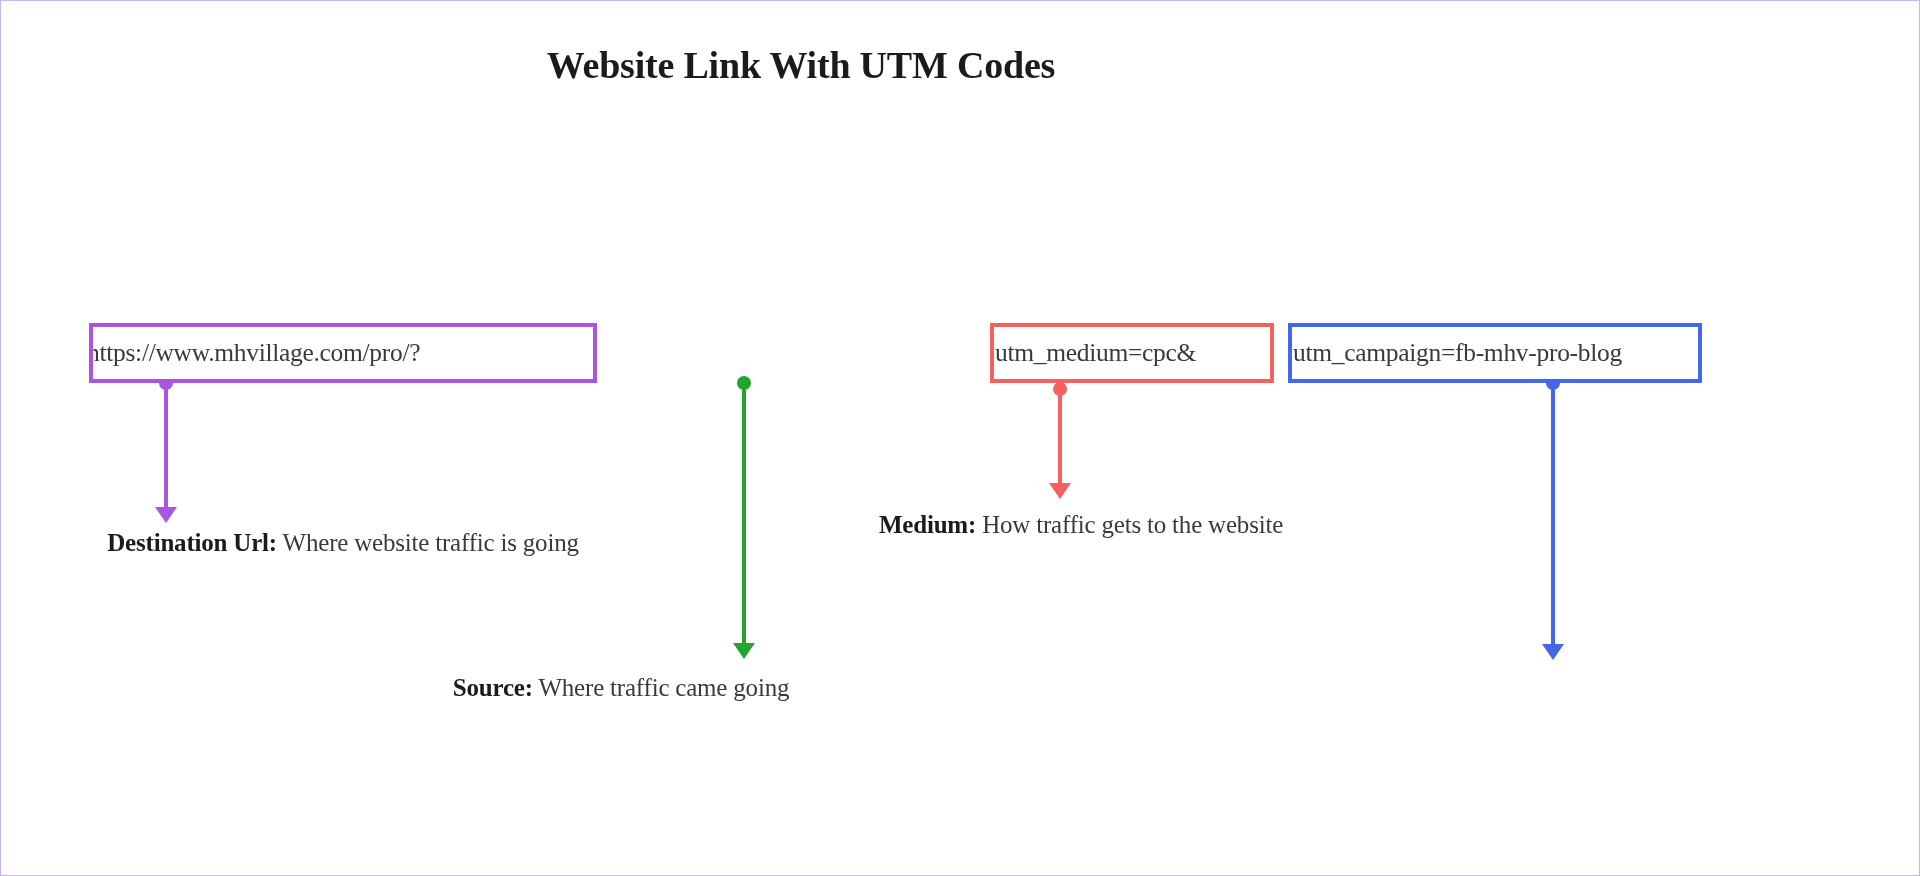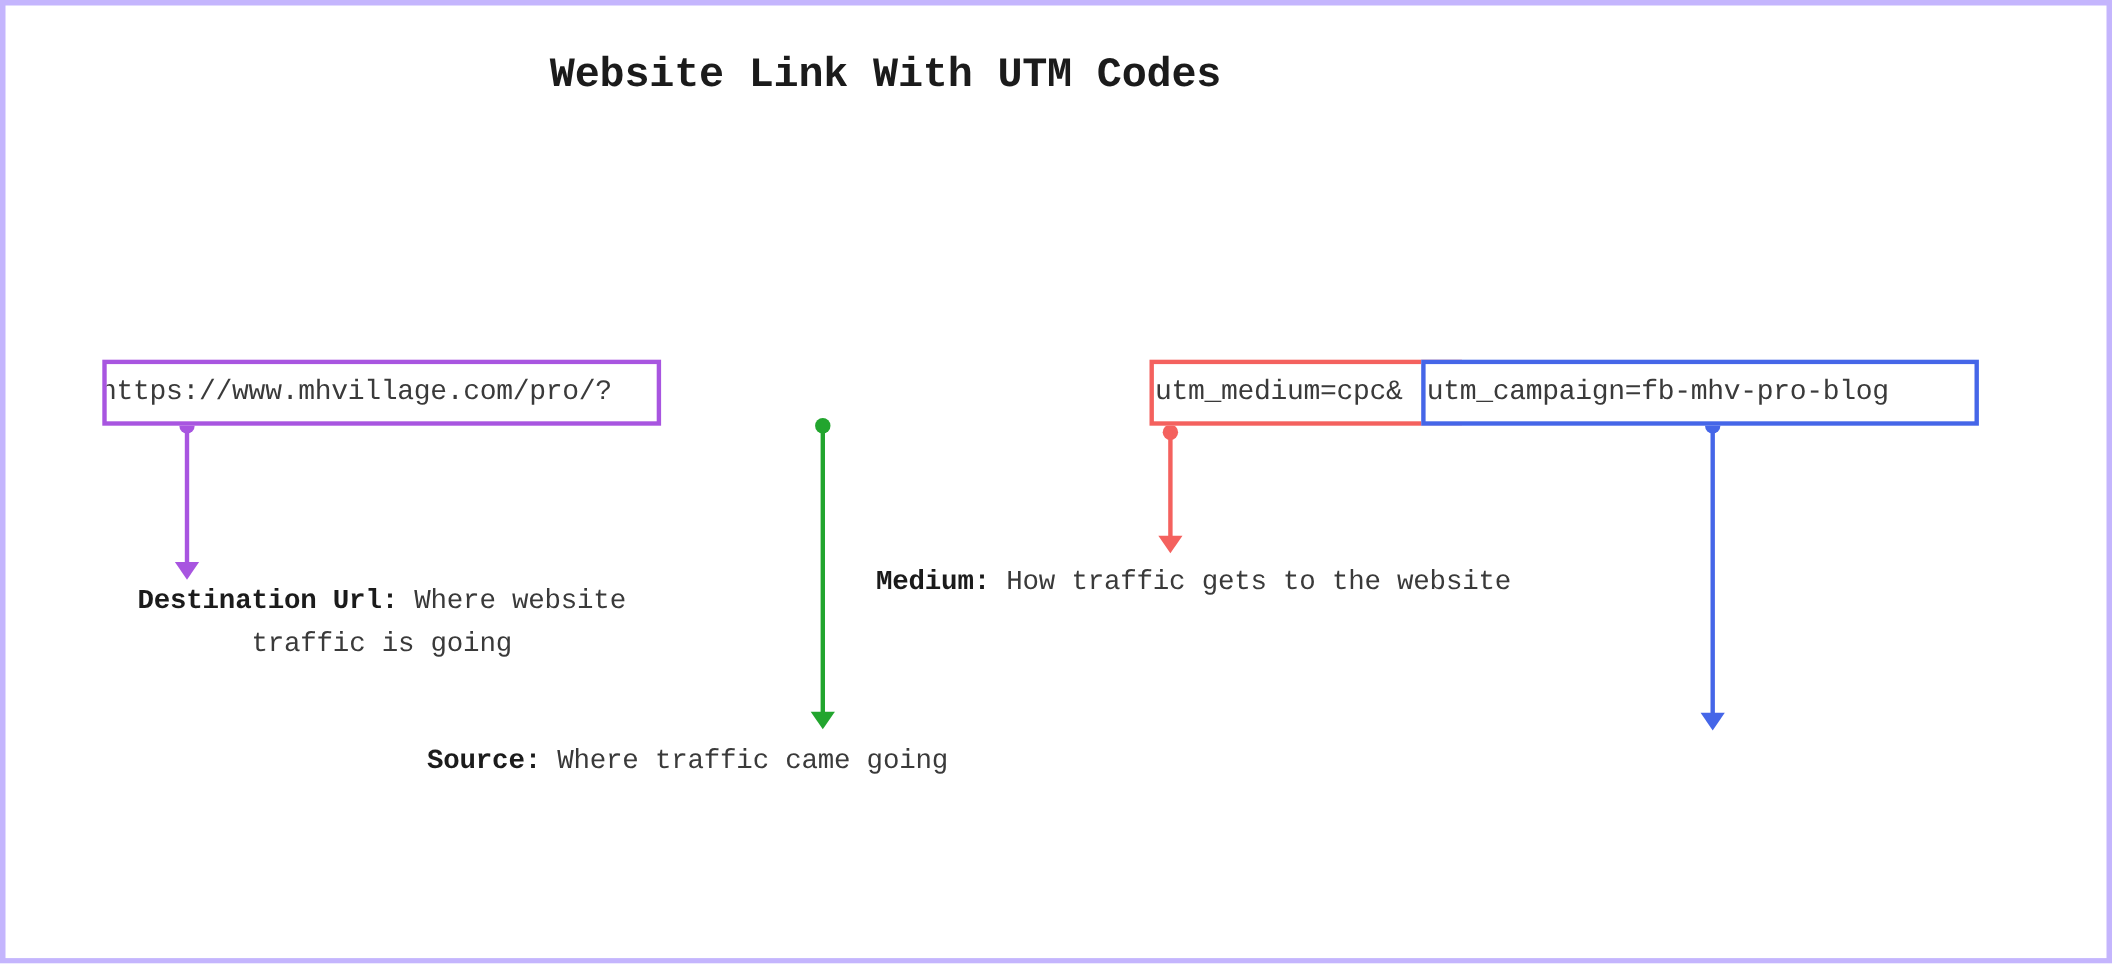--- a/index.html
+++ b/index.html
@@ -7,23 +7,23 @@
     margin: 0;
     padding: 0;
     background: #ffffff;
   }
   #canvas {
     position: relative;
     width: 1920px;
     height: 876px;
     background: #ffffff;
     overflow: hidden;
-    font-family: Liberation Mono, monospace;
+    font-family: Liberation Serif, serif;
     box-sizing: border-box;
-    border: 5px solid #c4b5fd;
+    border: 1px solid #c4b5fd;
   }
 
   
   #title {
     position: absolute;
     left: 0;
     top: 42px;
     width: 1600px;
     text-align: center;
     font-size: 38px;
@@ -62,22 +62,22 @@
     color: #3a3a3a;
     letter-spacing: -0.3px;
     white-space: nowrap;
     line-height: 1;
   }
   .seg.clip-left .seg-text { margin-left: -6px; }
   .seg.pad-left .seg-text  { margin-left: 1px; }
 
   #seg-destination { left: 88px;   width: 508px; border-color: #a855e0; z-index: 3; }
   #seg-source      { left: 600px;  width: 369px; border-color: #22a52e; z-index: 4; }
-  #seg-medium      { left: 1040px;  width: 284px; border-color: #f4615e; z-index: 5; }
-  #seg-campaign    { left: 1287px; width: 507px; border-color: #4566e8; z-index: 6; }
+  #seg-medium      { left: 989px;  width: 284px; border-color: #f4615e; z-index: 5; }
+  #seg-campaign    { left: 1287px; width: 414px; border-color: #4566e8; z-index: 6; }
 
   
   .connector {
     position: absolute;
     width: 26px;
     z-index: 2;
   }
   .connector .stalk {
     position: absolute;
     left: 11px;

